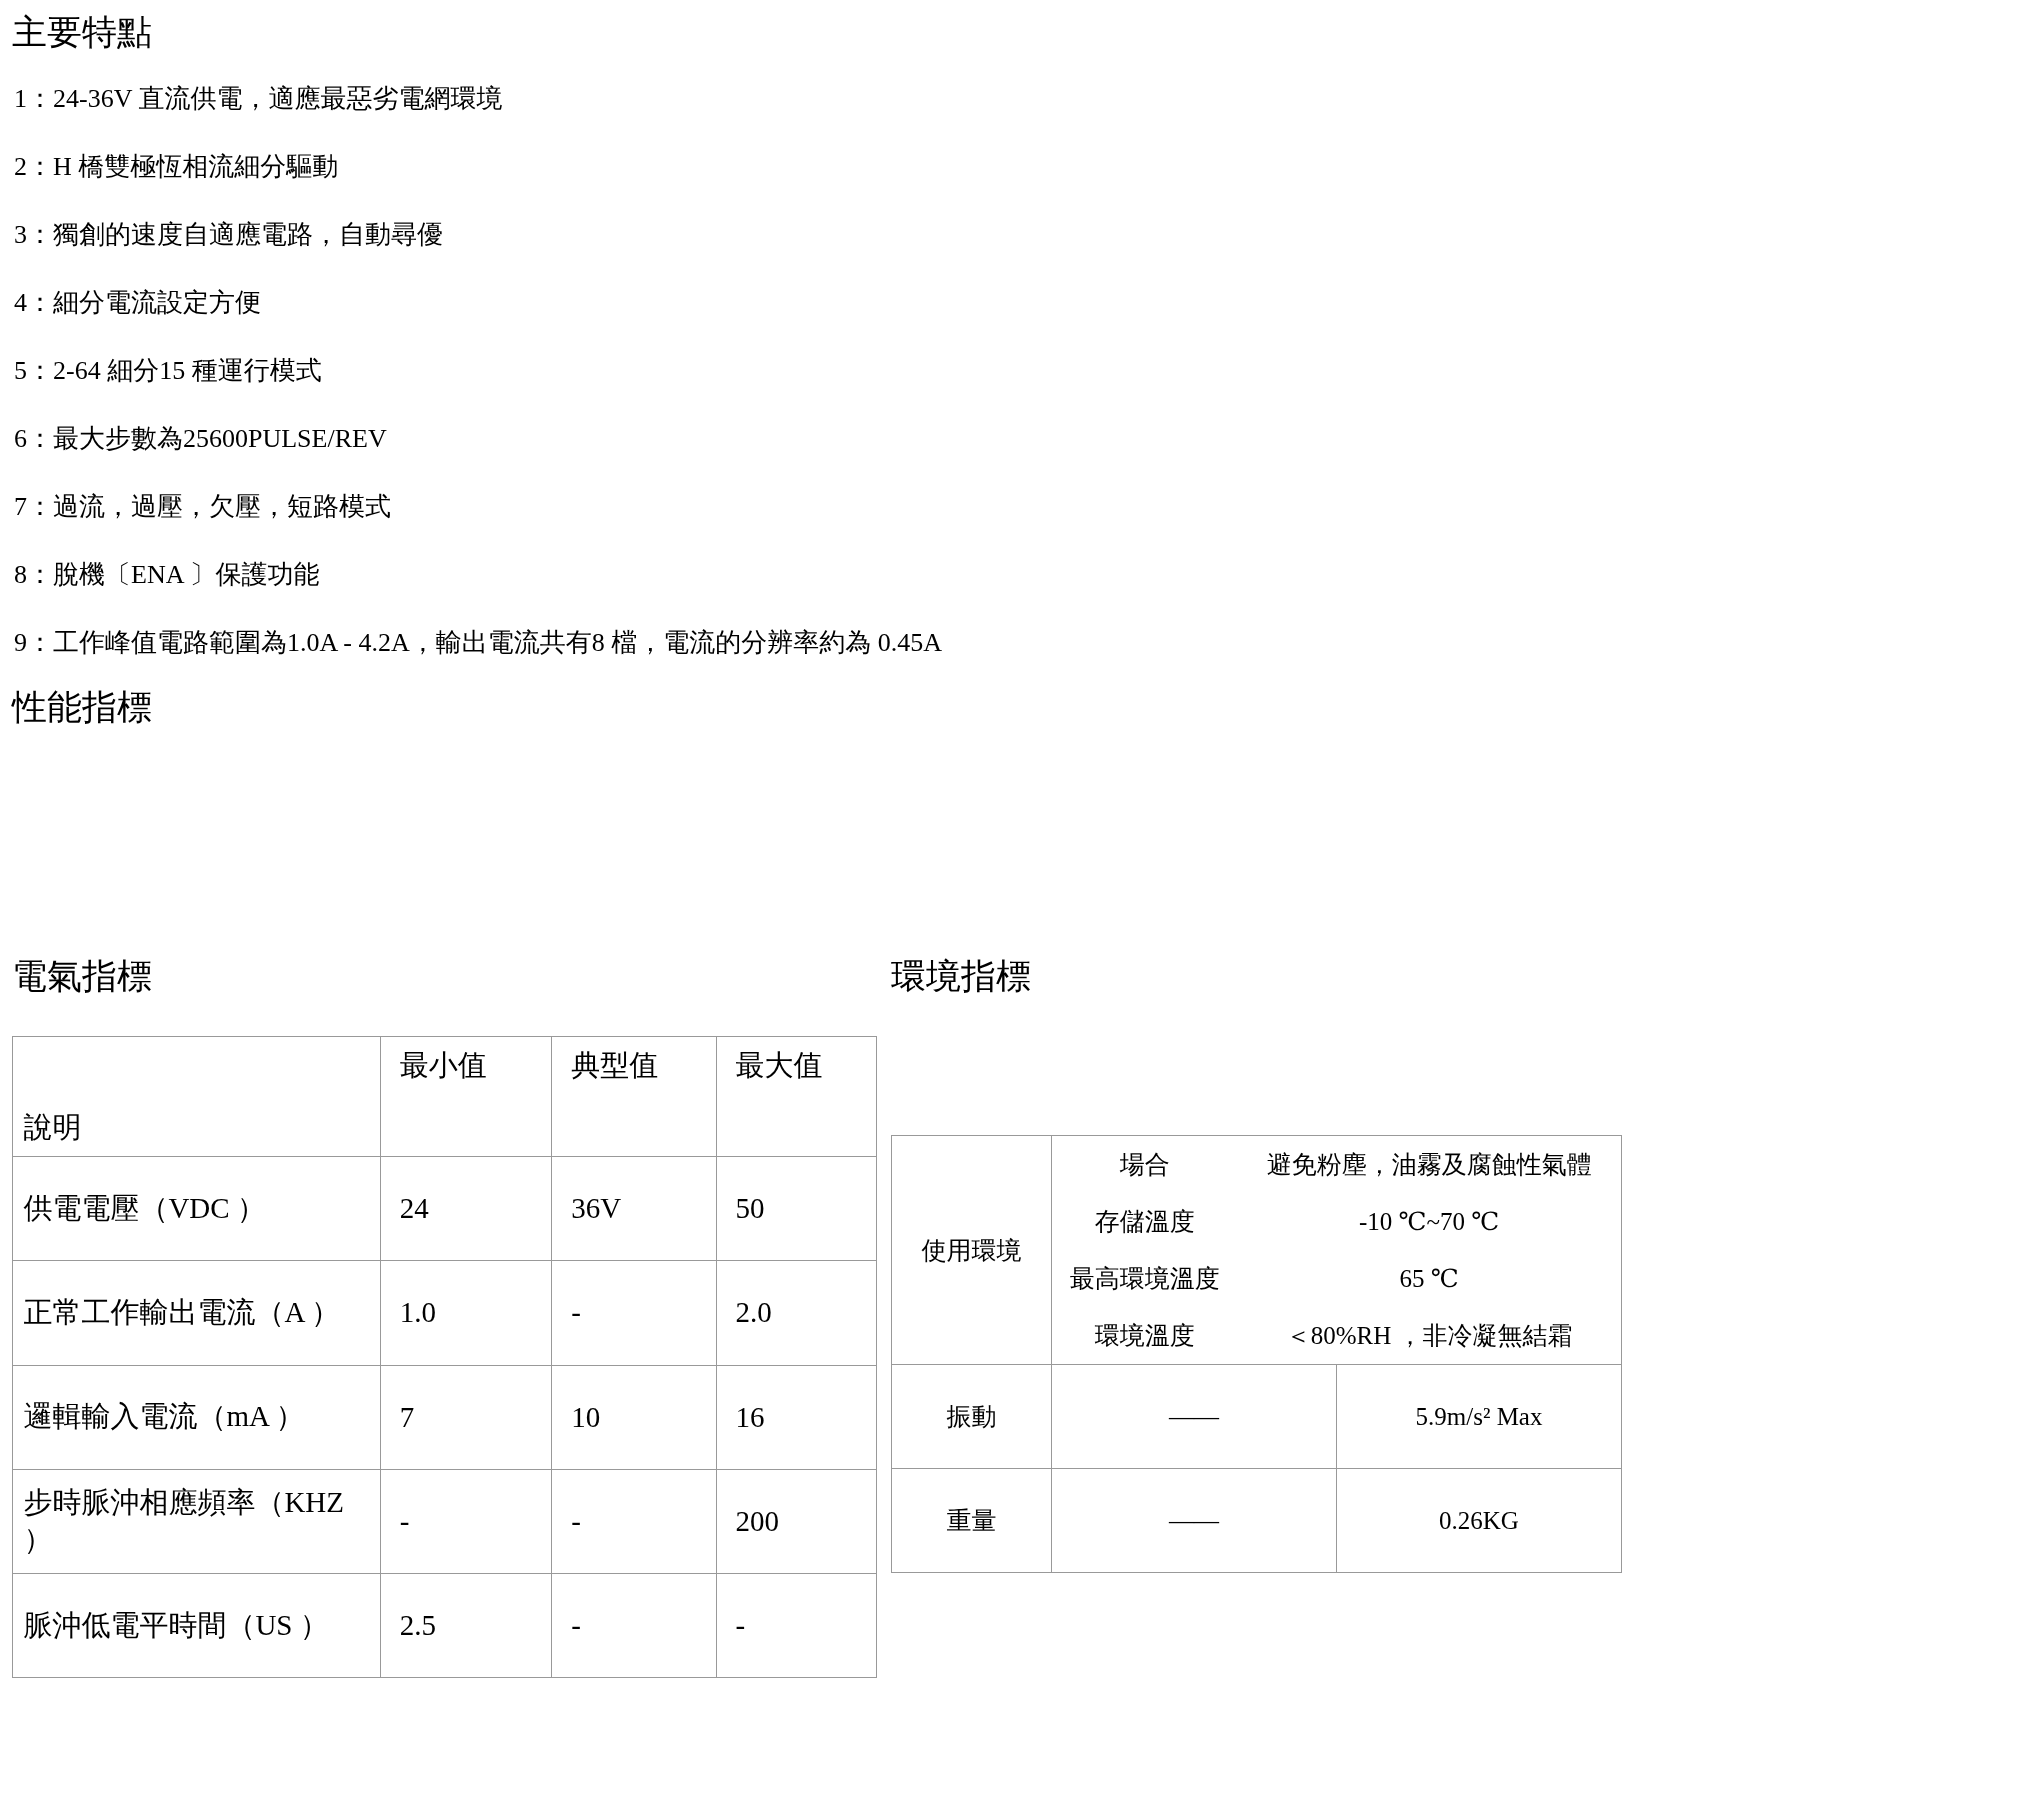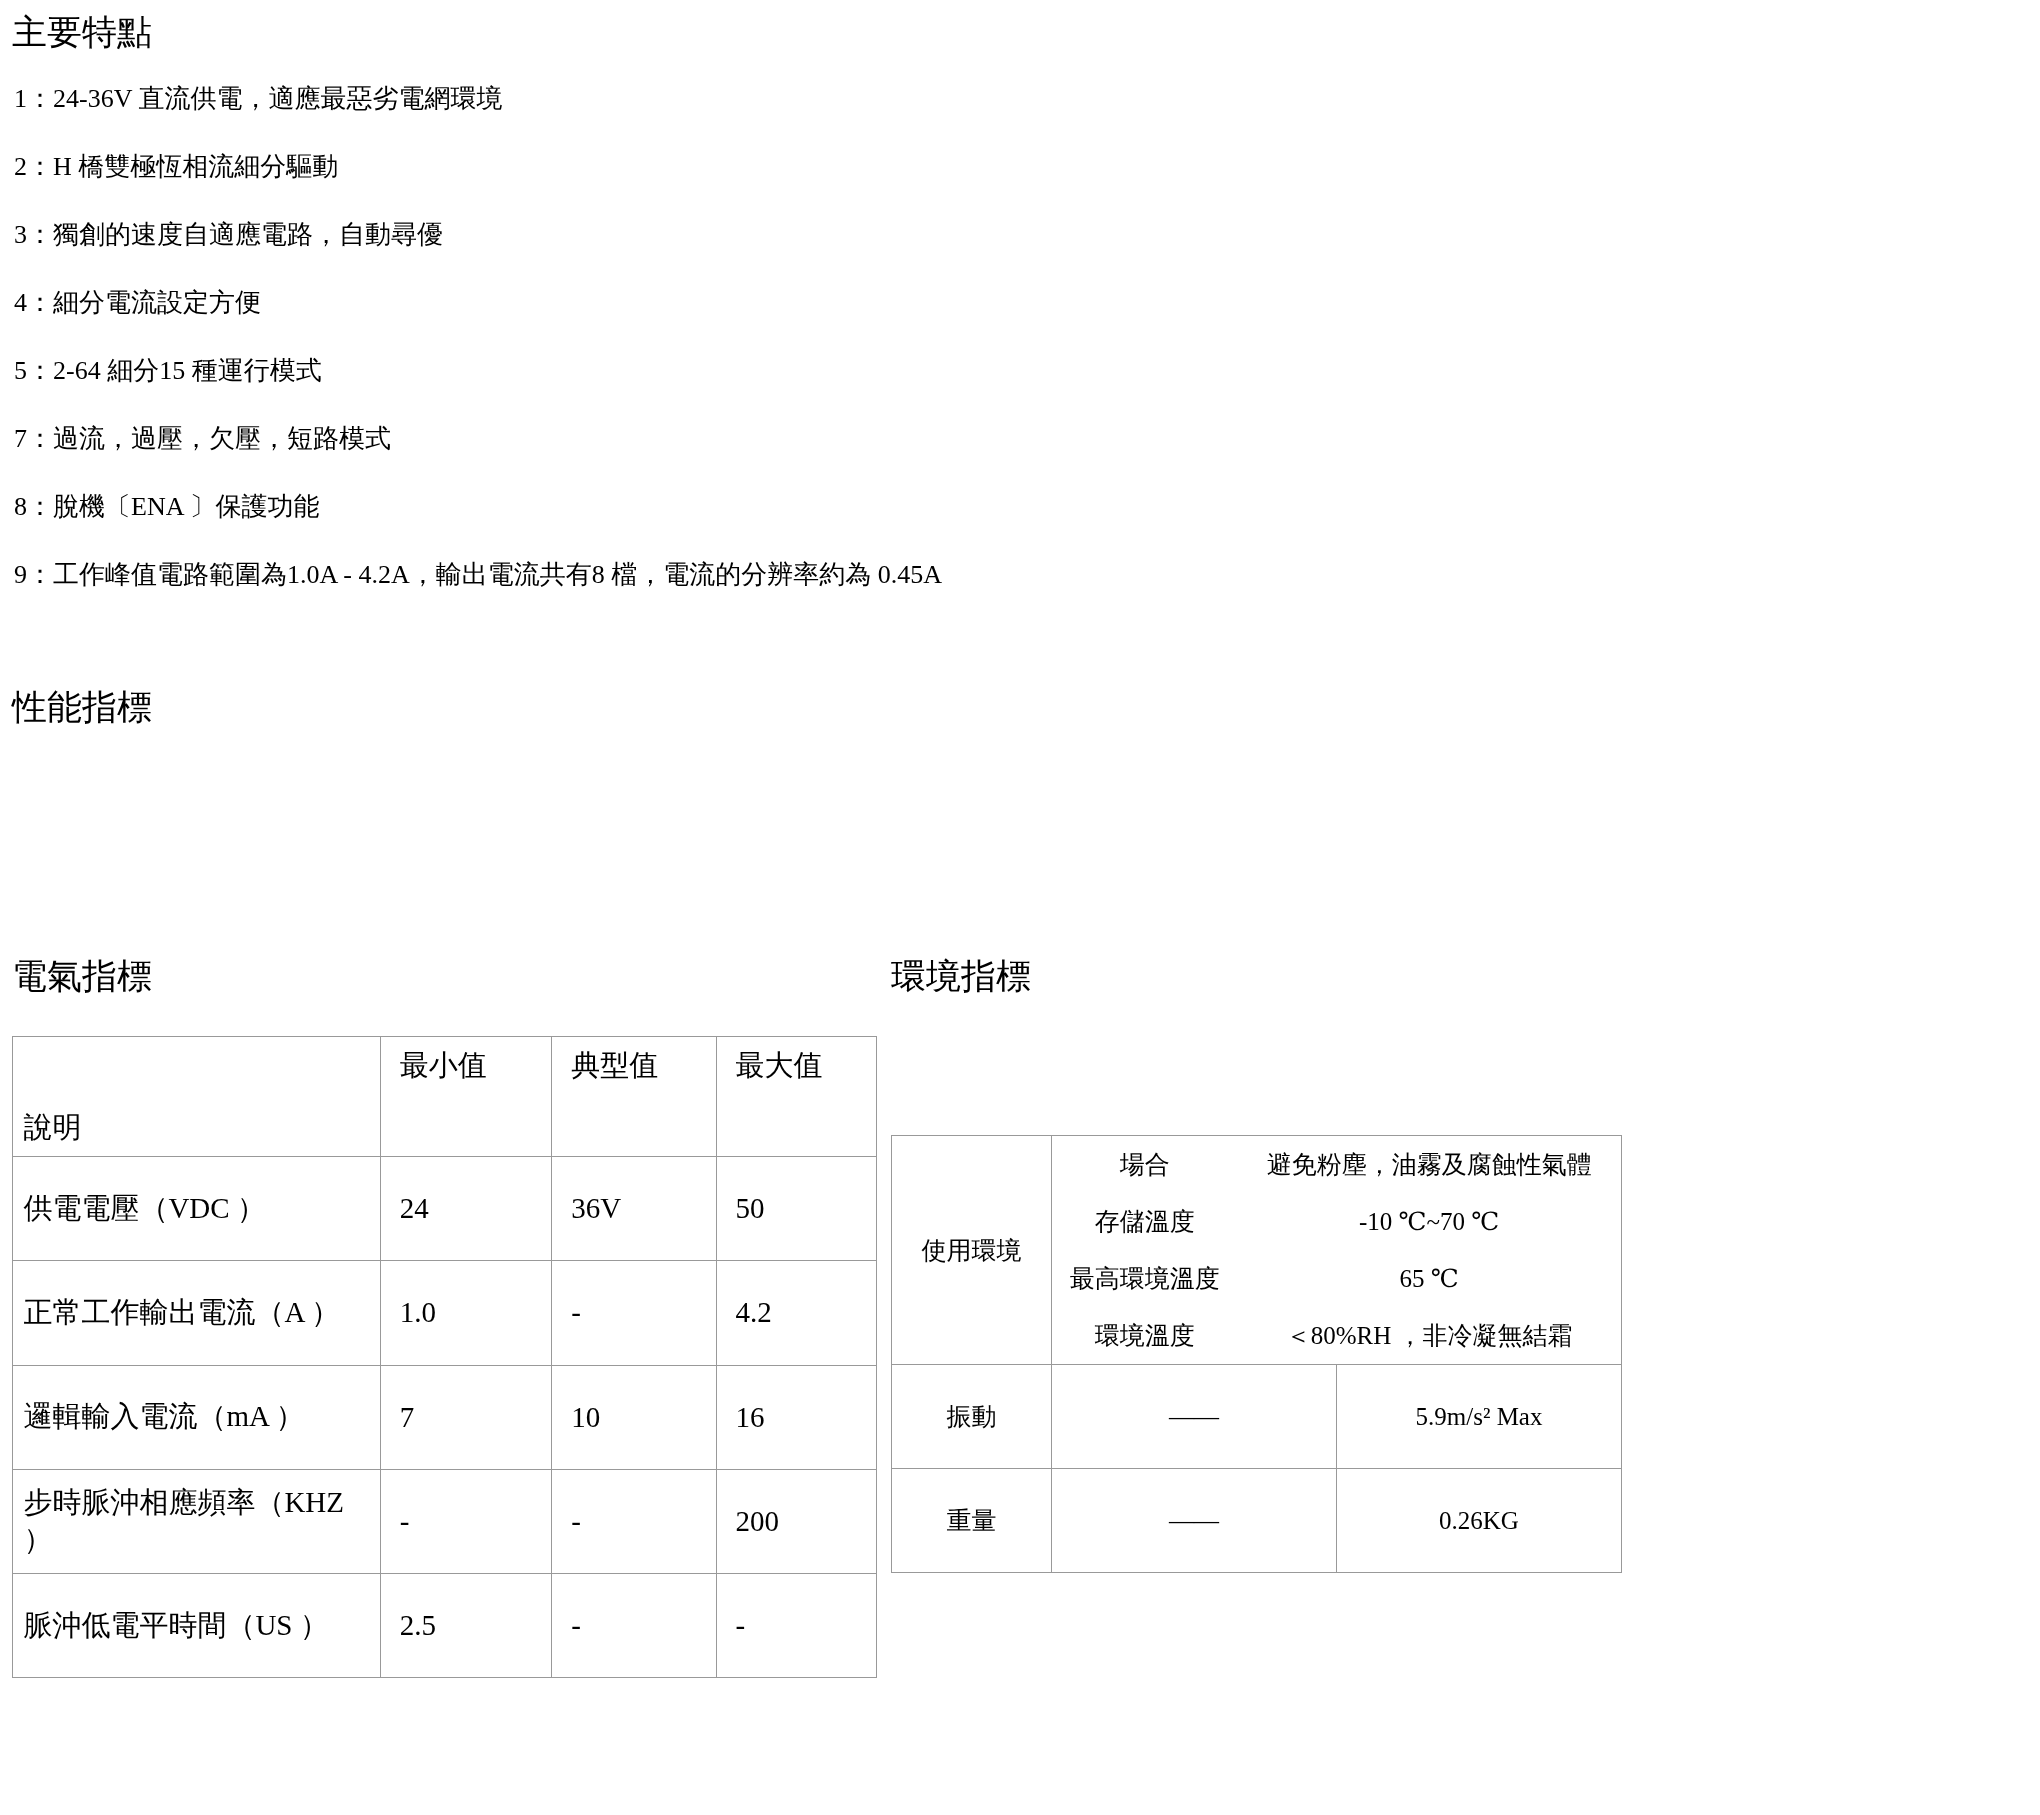--- a/index.html
+++ b/index.html
@@ -146,20 +146,21 @@
 <div class="page">
 
   <h2 class="section-heading heading-main-features">主要特點</h2>
 
   <div class="feature-list">
     <div class="feature-item">1：24-36V 直流供電，適應最惡劣電網環境</div>
     <div class="feature-item">2：H 橋雙極恆相流細分驅動</div>
     <div class="feature-item">3：獨創的速度自適應電路，自動尋優</div>
     <div class="feature-item">4：細分電流設定方便</div>
     <div class="feature-item">5：2-64 細分15 種運行模式</div>
+    <div class="feature-item">6：最大步數為25600PULSE/REV</div>
     <div class="feature-item">7：過流，過壓，欠壓，短路模式</div>
     <div class="feature-item">8：脫機〔ENA 〕保護功能</div>
     <div class="feature-item">9：工作峰值電路範圍為1.0A - 4.2A，輸出電流共有8 檔，電流的分辨率約為 0.45A</div>
   </div>
 
   <h2 class="section-heading heading-performance" style="top:687px;">性能指標</h2>
 
 
   <h2 class="section-heading heading-electrical">電氣指標</h2>
   <h2 class="section-heading heading-environment">環境指標</h2>
@@ -175,21 +176,21 @@
       <tr>
         <td class="c0">供電電壓（VDC ）</td>
         <td class="c1">24</td>
         <td class="c2">36V</td>
         <td class="c3">50</td>
       </tr>
       <tr>
         <td class="c0">正常工作輸出電流（A ）</td>
         <td class="c1">1.0</td>
         <td class="c2">-</td>
-        <td class="c3">4.2</td>
+        <td class="c3">2.0</td>
       </tr>
       <tr>
         <td class="c0">邏輯輸入電流（mA ）</td>
         <td class="c1">7</td>
         <td class="c2">10</td>
         <td class="c3">16</td>
       </tr>
       <tr>
         <td class="c0 two-line">步時脈沖相應頻率（KHZ ）</td>
         <td class="c1">-</td>

